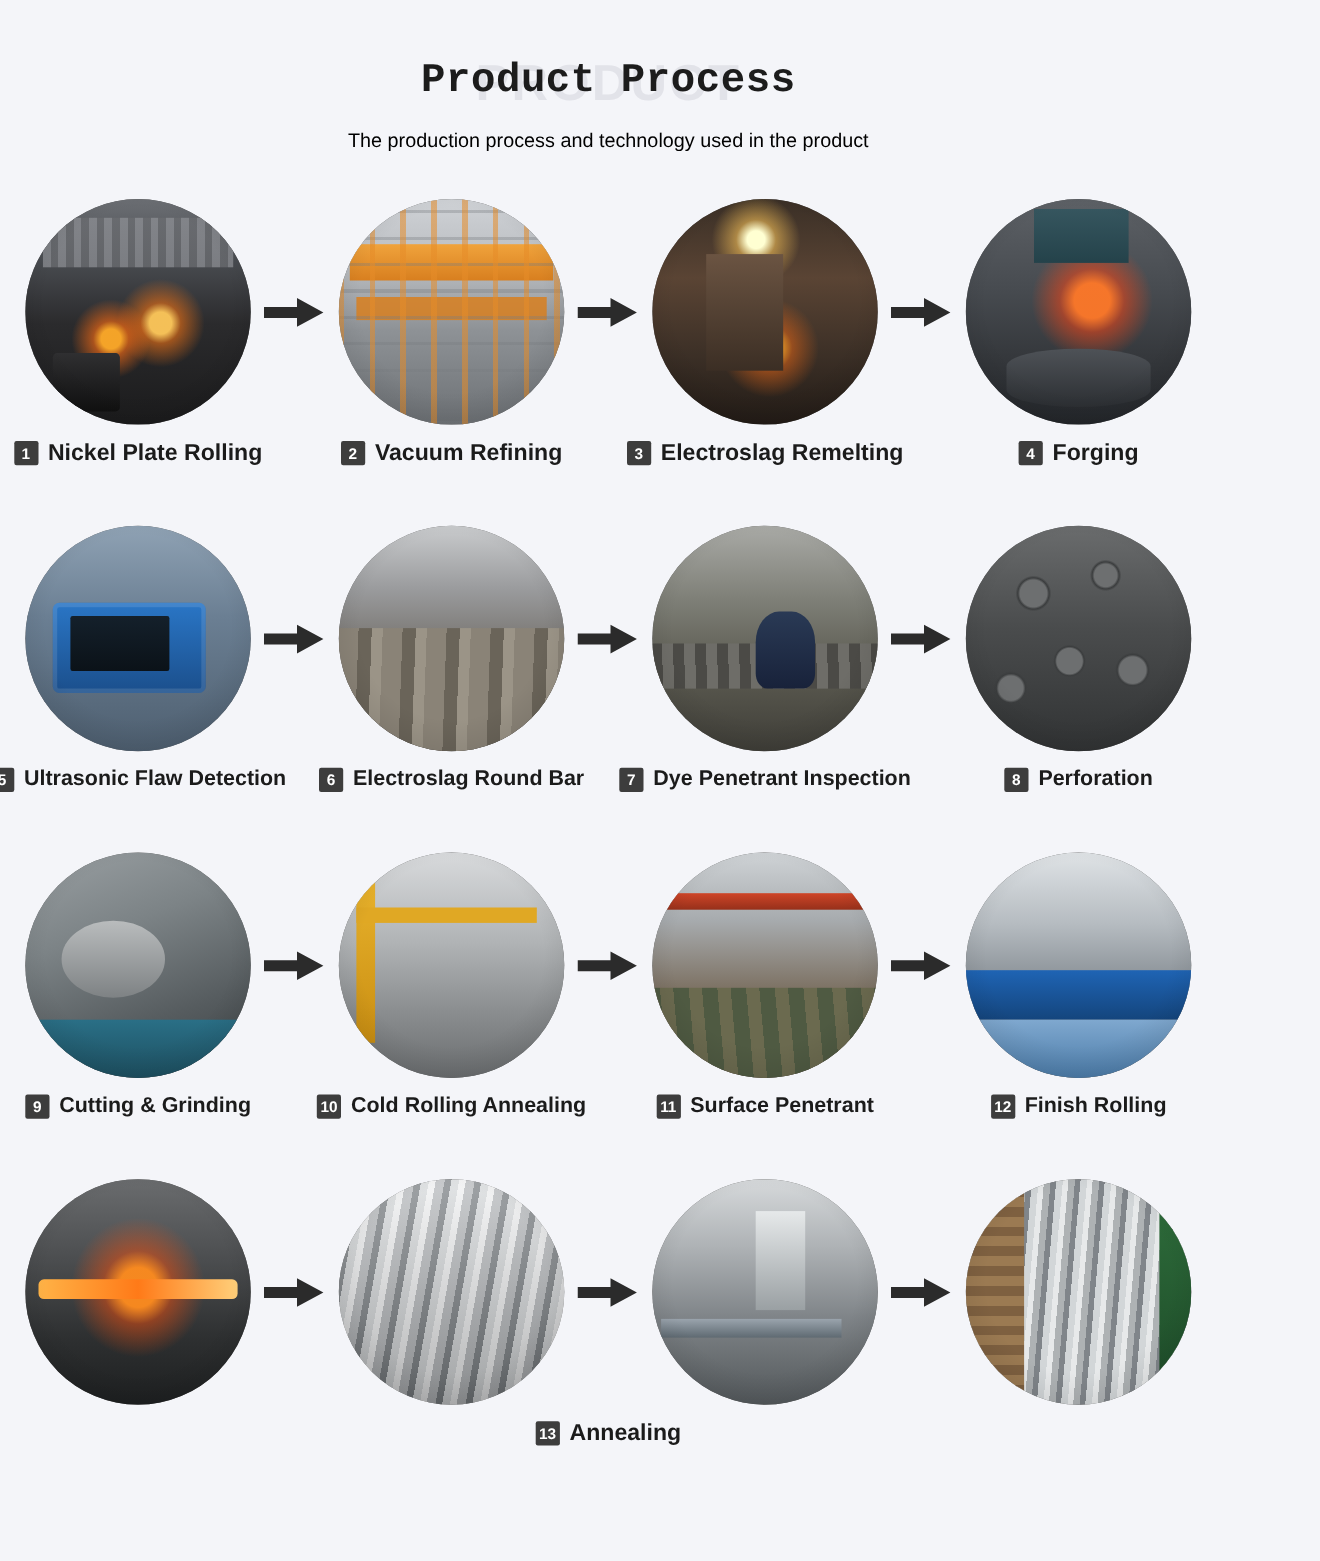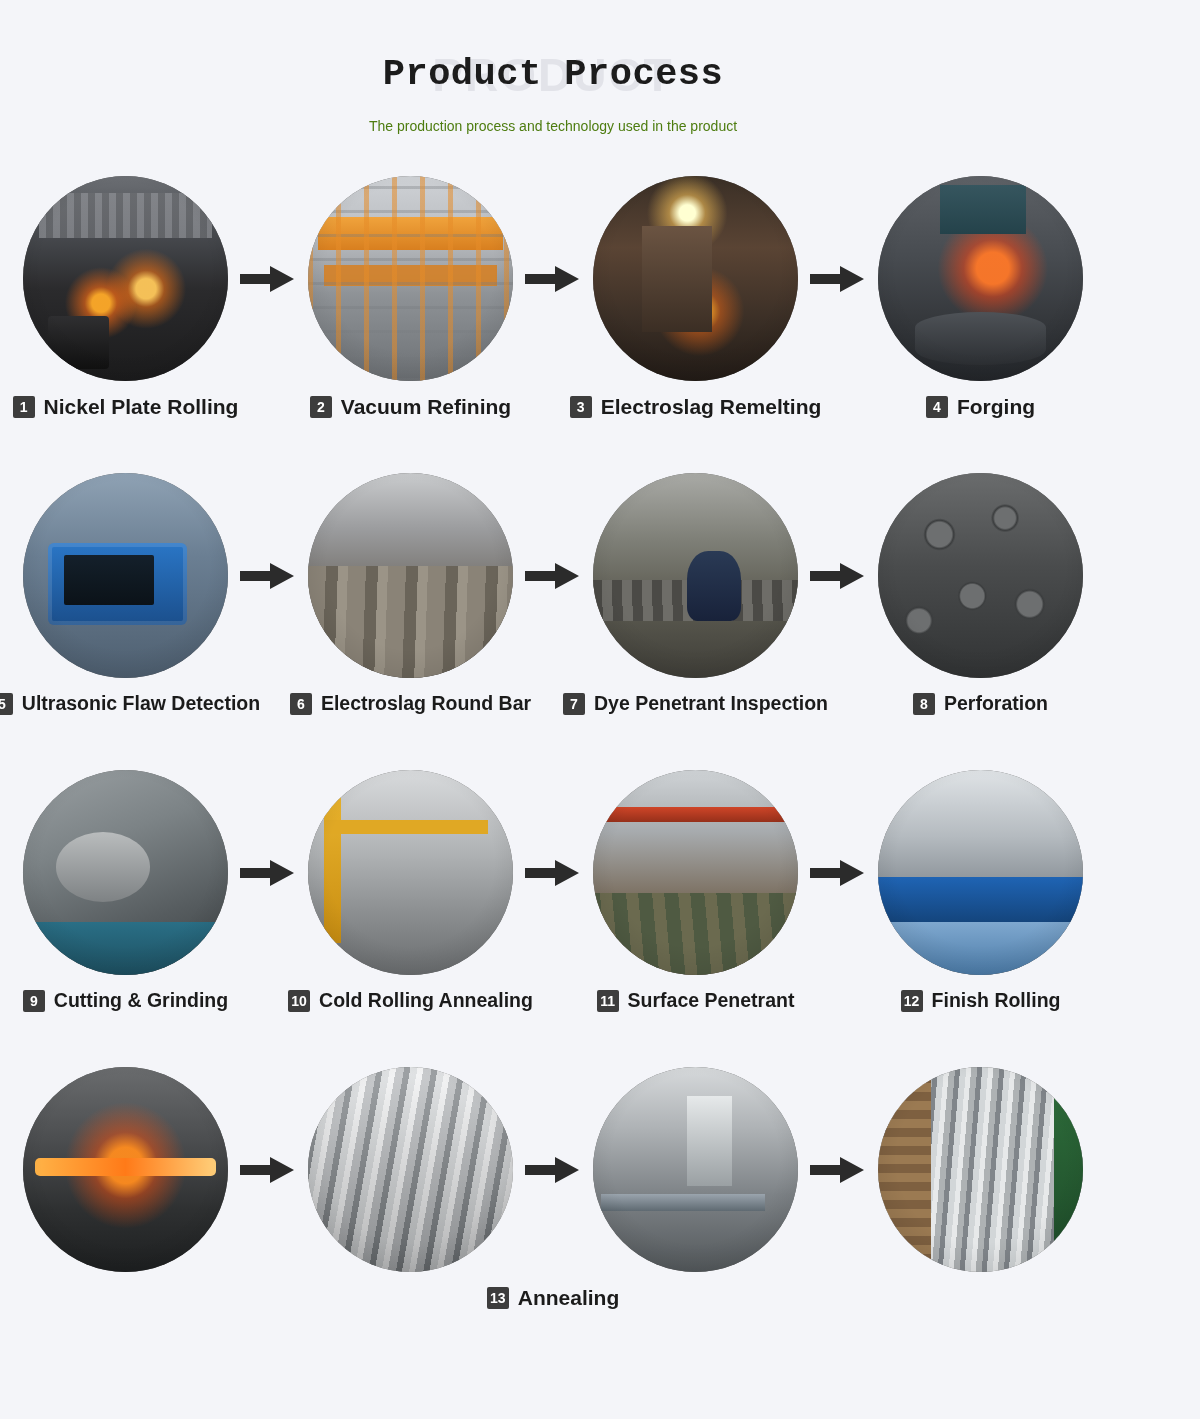--- a/index.html
+++ b/index.html
@@ -50,22 +50,22 @@
     color: #1c1c1c;
     letter-spacing: 0.5px;
     margin: 0;
     line-height: 1.2;
     font-family: Liberation Mono, monospace;
   }
   .subtitle {
     position: relative;
     z-index: 1;
     margin-top: 22px;
-    font-size: 14px;
-    color: #4d7c0f;
+    font-size: 18px;
+    color: #000000;
     font-weight: normal;
   }
 
   
   .rows {
     margin-top: 42px;
   }
   .row {
     position: relative;
     height: 297px;

